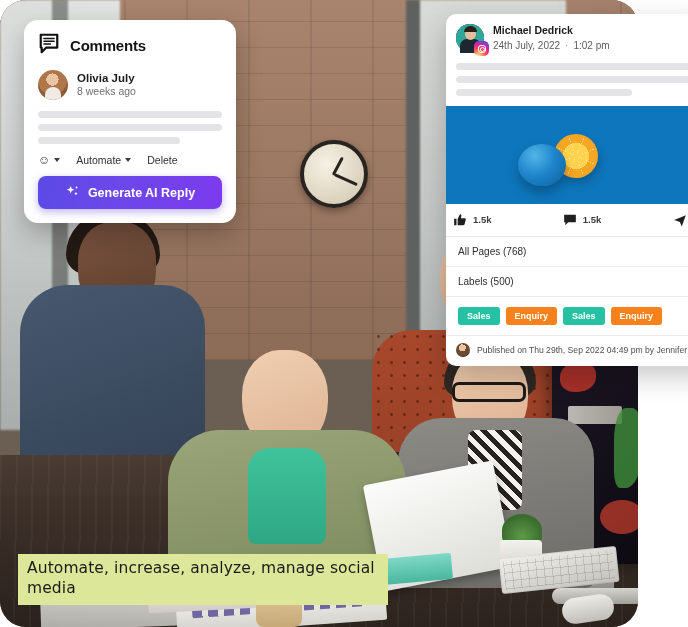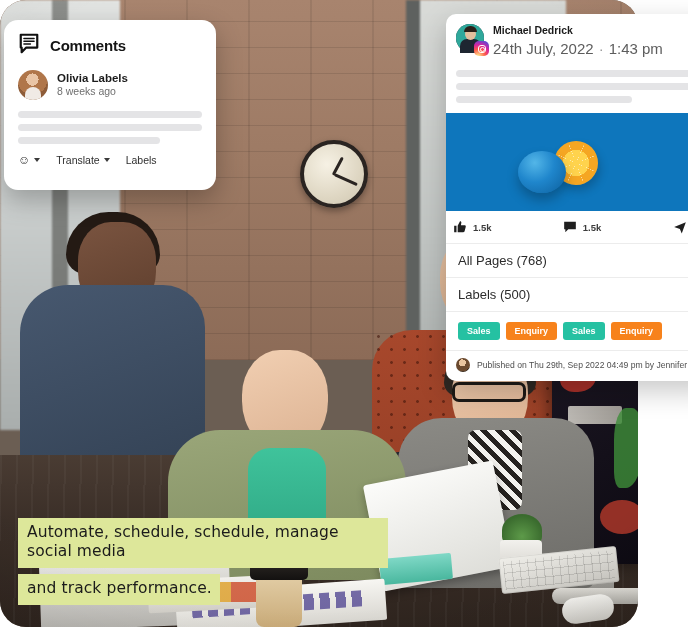--- a/index.html
+++ b/index.html
@@ -163,21 +163,21 @@
     font-size: 15.5px;
     line-height: 1.28;
     padding: 5px 8px 6px 9px;
     font-family: "DejaVu Sans", sans-serif;
     letter-spacing: .1px;
   }
 
   
   .comments-card {
     position: absolute;
-    left: 4px; top: 20px;
+    left: 24px; top: 20px;
     width: 212px;
     background: #ffffff;
     border-radius: 14px;
     box-shadow: 0 10px 26px rgba(0,0,0,.26);
     padding: 12px 14px 14px 14px;
     z-index: 40;
   }
   .cc-head { display:flex; align-items:center; gap:10px; margin-bottom: 12px; }
   .cc-title { font-size: 15px; font-weight: 700; color:#141414; letter-spacing:-.2px; }
   .cc-user { display:flex; align-items:center; gap:9px; margin-bottom: 11px; }
@@ -230,21 +230,21 @@
   .pc-avatar .hair { position:absolute; left:8px; top:2px; width:13px; height:6px; background:#2b2119; border-radius:7px 7px 0 0; z-index:3;}
   .pc-avatar .torso{ position:absolute; left:4px; top:15px; width:21px; height:14px; background:#1e2631; border-radius:7px 7px 0 0; z-index:2;}
   .ig-badge {
     position:absolute; right:-5px; bottom:-4px; width: 15px; height: 15px; border-radius: 5px;
     background: radial-gradient(circle at 28% 104%, #fdf497 0%, #fd5949 38%, #d6249f 62%, #285AEB 100%);
     z-index: 5; display:flex; align-items:center; justify-content:center;
   }
   .ig-badge i { width:8px; height:8px; border:1.4px solid #fff; border-radius:3px; position:relative; display:block;}
   .ig-badge i:after{ content:""; position:absolute; left:1.4px; top:1.4px; width:3px; height:3px; border:1.2px solid #fff; border-radius:50%;}
   .pc-name { font-size: 10.5px; font-weight: 700; color:#1b1b1b; line-height:1.3; }
-  .pc-meta { font-size: 15px; color:#5d5d5d; line-height:1.5; display:flex; gap:5px; align-items:center;}
+  .pc-meta { font-size: 10px; color:#5d5d5d; line-height:1.5; display:flex; gap:5px; align-items:center;}
   .pc-dot { color:#9a9a9a; }
   .pc-menu { margin-left:auto; display:flex; flex-direction:column; gap:2px; padding: 3px 2px; cursor:pointer; }
   .pc-menu b { width:2.5px; height:2.5px; border-radius:50%; background:#3c3c3c; display:block; }
   .pc-skels { padding: 2px 10px 10px 10px; }
   .pc-skels .skel { height: 7px; }
   .pc-skels .s1 { width:100%; }
   .pc-skels .s2 { width:100%; }
   .pc-skels .s3 { width:70%; margin-bottom:0; }
 
   .pc-image { position:relative; width:100%; height: 98px; background:#0e76bc; overflow:hidden; }
@@ -264,21 +264,21 @@
   .pc-stats { display:flex; align-items:center; padding: 9px 7px; border-bottom: 1px solid #ececec; }
   .stat { display:flex; align-items:center; gap:6px; flex:1; }
   .stat:nth-child(2){ justify-content:center; }
   .stat:nth-child(3){ justify-content:flex-end; }
   .stat .num { font-size: 9.5px; color:#3c3c3c; font-weight:600; }
   .stat svg { display:block; }
   .pc-row {
     display:flex; align-items:center; justify-content:space-between;
     padding: 9px 12px; border-bottom: 1px solid #ececec; cursor:pointer;
   }
-  .pc-row span { font-size: 13px; color:#2c2c2c;text-align:right; }
+  .pc-row span { font-size: 10px; color:#2c2c2c;text-align:right; }
   .chev { width:7px; height:7px; border-right:1.4px solid #555; border-bottom:1.4px solid #555; transform: rotate(45deg) translate(-2px,-2px); }
   .pc-tags { display:flex; gap:6px; padding: 10px 12px; flex-wrap: nowrap; }
   .tag { font-size: 9px; font-weight:700; color:#ffffff; padding: 4px 9px; border-radius: 3px; cursor:pointer; white-space:nowrap; }
   .pc-footer { display:flex; align-items:center; gap:7px; padding: 7px 10px 9px 10px; border-top: 1px solid #ececec; }
   .pc-footer .f-av { width:14px; height:14px; border-radius:50%; flex:none;
     background: radial-gradient(circle at 45% 35%, #e8c49f 0 30%, #6b4a2f 30% 70%, #3a2a1c 70% 100%); }
   .pc-footer .f-txt { font-size: 8.6px; color:#4e4e4e; white-space:nowrap; }
 </style>
 </head>
 <body>
@@ -341,83 +341,92 @@
     <div class="ph-layer report"></div>
     <div class="ph-layer books"></div>
     <div class="ph-layer swatch"></div>
     <div class="ph-layer cup-body"></div>
     <div class="ph-layer cup-lid"></div>
 
     <div class="ph-layer vignette"></div>
   </div>
 
   <div class="caption">
-    <span>Automate, schedule, schedule, manage social media</span>
-    <span>and track performance.</span>
+    <span>Automate, increase, analyze, manage social media</span>
   </div>
 
   <div class="comments-card">
     <div class="cc-head">
       <span>
         <svg width="22" height="22" viewBox="0 0 24 24">
           <path d="M3 3h18v14H9l-5 5v-5H3z" fill="none" stroke="#111" stroke-width="2.4" stroke-linejoin="round"></path>
           <path d="M6.5 7h11M6.5 10h11M6.5 13h7" stroke="#111" stroke-width="1.7" stroke-linecap="round"></path>
         </svg>
       </span>
       <div class="cc-title">Comments</div>
     </div>
 
     <div class="cc-user">
       <div class="cc-avatar"></div>
       <div>
-        <div class="cc-name">Olivia Labels</div>
+        <div class="cc-name">Olivia July</div>
         <div class="cc-time">8 weeks ago</div>
       </div>
     </div>
 
     <div>
       <div class="skel w1"></div>
       <div class="skel w2"></div>
       <div class="skel w3"></div>
     </div>
 
     <div class="cc-actions">
       <div class="cc-act">
         <span class="emoji-ico">☺</span>
         <i class="caret"></i>
       </div>
       <div class="cc-act">
-        <span>Translate</span>
+        <span>Automate</span>
         <i class="caret"></i>
       </div>
       <div class="cc-act">
-        <span>Labels</span>
-      </div>
-    </div>
-
+        <span>Delete</span>
+      </div>
+    </div>
+
+    <button class="ai-btn">
+      <span>
+        <svg width="15" height="15" viewBox="0 0 24 24">
+          <path d="M9 3l1.7 4.3L15 9l-4.3 1.7L9 15l-1.7-4.3L3 9l4.3-1.7z" fill="#fff"></path>
+          <path d="M17.5 12.5l.9 2.1 2.1.9-2.1.9-.9 2.1-.9-2.1-2.1-.9 2.1-.9z" fill="#fff"></path>
+          <circle cx="18.5" cy="5.5" r="1.5" fill="#fff"></circle>
+        </svg>
+      </span>
+      <span>Generate AI Reply</span>
+    </button>
   </div>
 
   <div class="post-card">
 
     <div class="pc-head">
       <div class="pc-avatar">
         <span class="bg"></span>
           <span class="torso"></span>
           <span class="face"></span>
           <span class="hair"></span>
         <span class="ig-badge">
             <i></i>
           </span>
       </div>
       <div>
         <div class="pc-name">Michael Dedrick</div>
         <div class="pc-meta">
           <span>24th July, 2022</span>
           <span class="pc-dot">·</span>
-          <span>1:43 pm</span>
+          <span>1:02 pm</span>
         </div>
       </div>
       <div class="pc-menu">
           <b></b>
           <b></b>
           <b></b>
         </div>
     </div>
 
     <div class="pc-skels">

